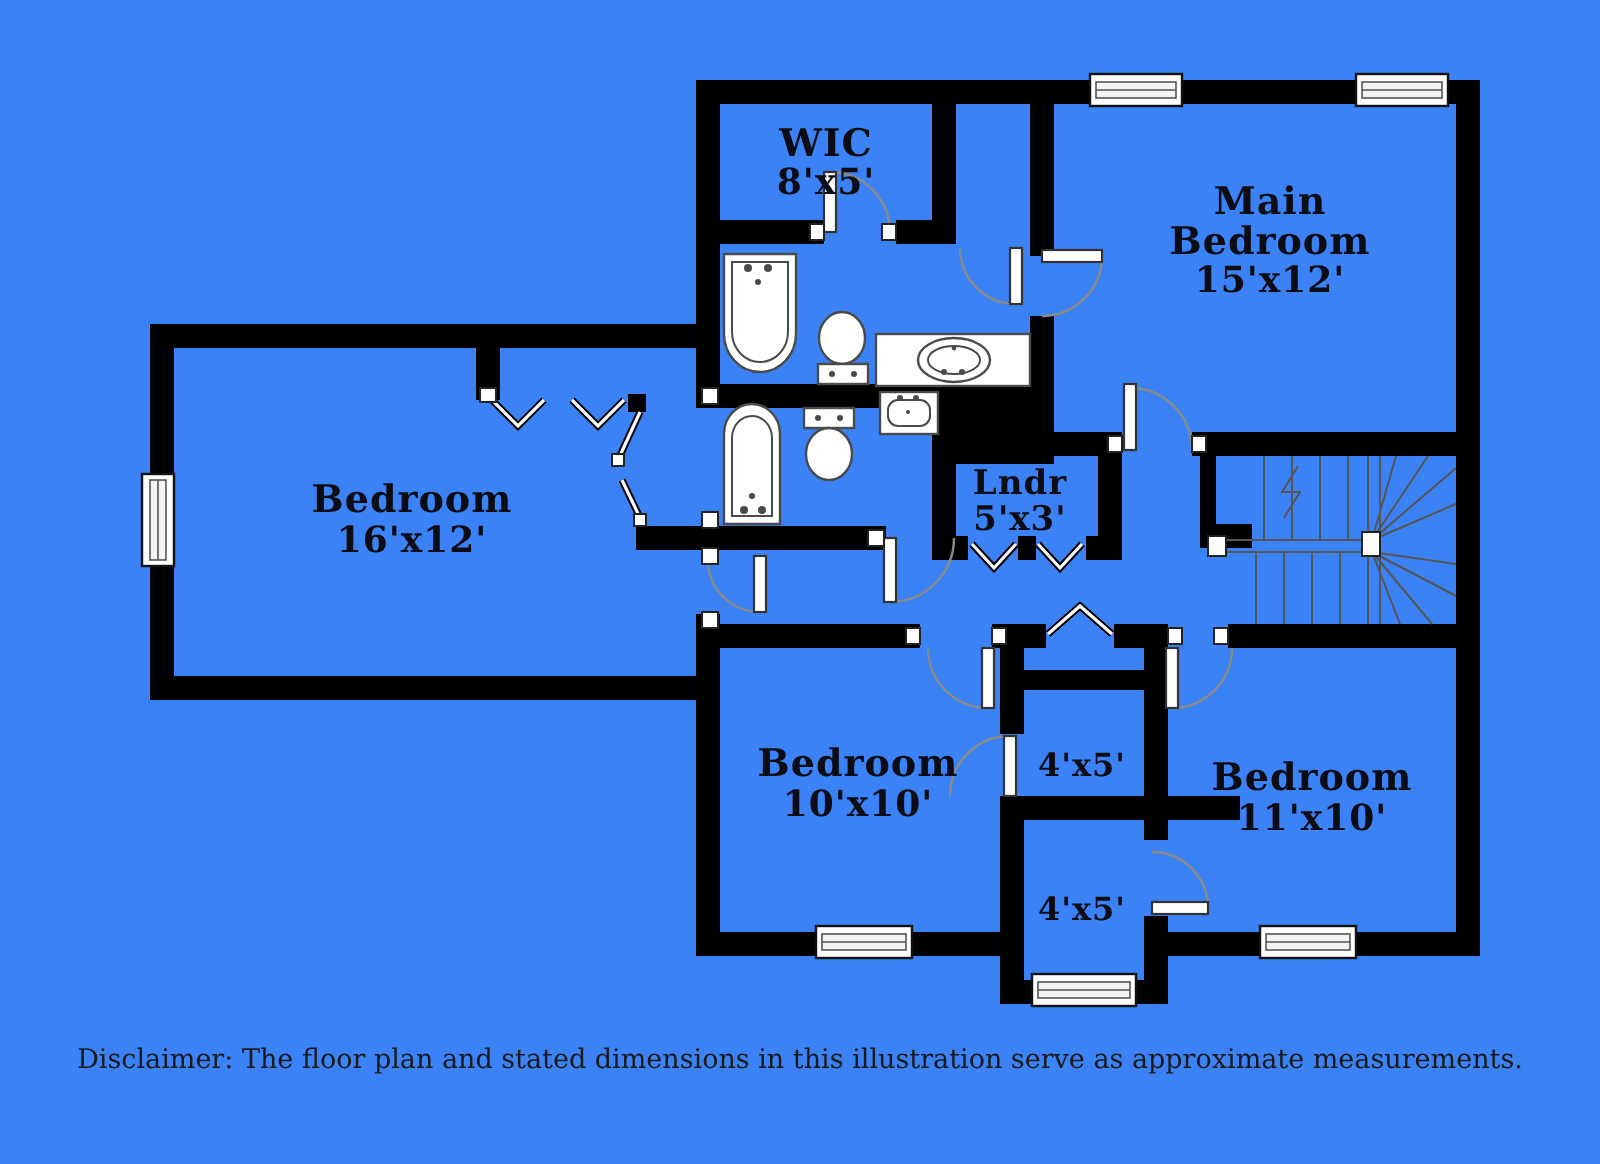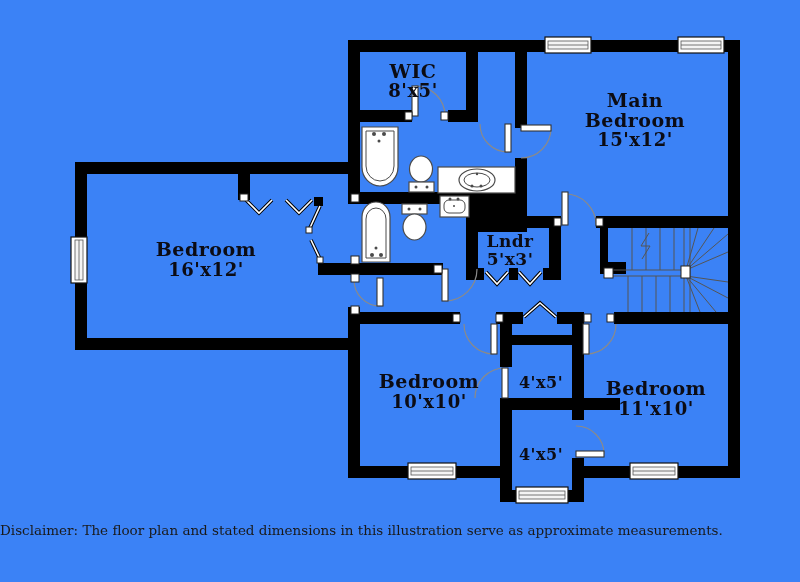--- a/index.html
+++ b/index.html
@@ -15,21 +15,21 @@
   .dot{fill:#4a4a4a;}
   .stair-line{stroke:#555555;stroke-width:1;fill:none;}
   .chev-outer{fill:none;stroke:#000000;stroke-width:3.6;stroke-linejoin:miter;}
   .chev-inner{fill:none;stroke:#ffffff;stroke-width:1.6;stroke-linejoin:miter;}
   .win-outer{fill:#ffffff;stroke:#111111;stroke-width:1.2;}
   .win-inner{fill:#f4f4f4;stroke:#555555;stroke-width:0.8;}
   .win-line{stroke:#555555;stroke-width:0.8;}
   .room-label{fill:#0c0c14;font-family:"DejaVu Serif", serif;font-weight:bold;
               text-anchor:middle;letter-spacing:0.5px;}
   .sz19{font-size:19px;} .sz18{font-size:18px;} .sz17{font-size:17px;} .sz16{font-size:16px;}
-  .disclaimer{position:absolute;left:0;top:521px;width:800px;
+  .disclaimer{position:absolute;left:0;top:521px;width:800px;text-align:center;
               font-size:13.5px;line-height:18px;color:#1a1a1a;
               font-family:"DejaVu Serif", serif;}
 </style>
 </head>
 <body>
 
 <div class="page">
 <svg width="800" height="582" viewBox="0 0 800 582">
 
   <g>

